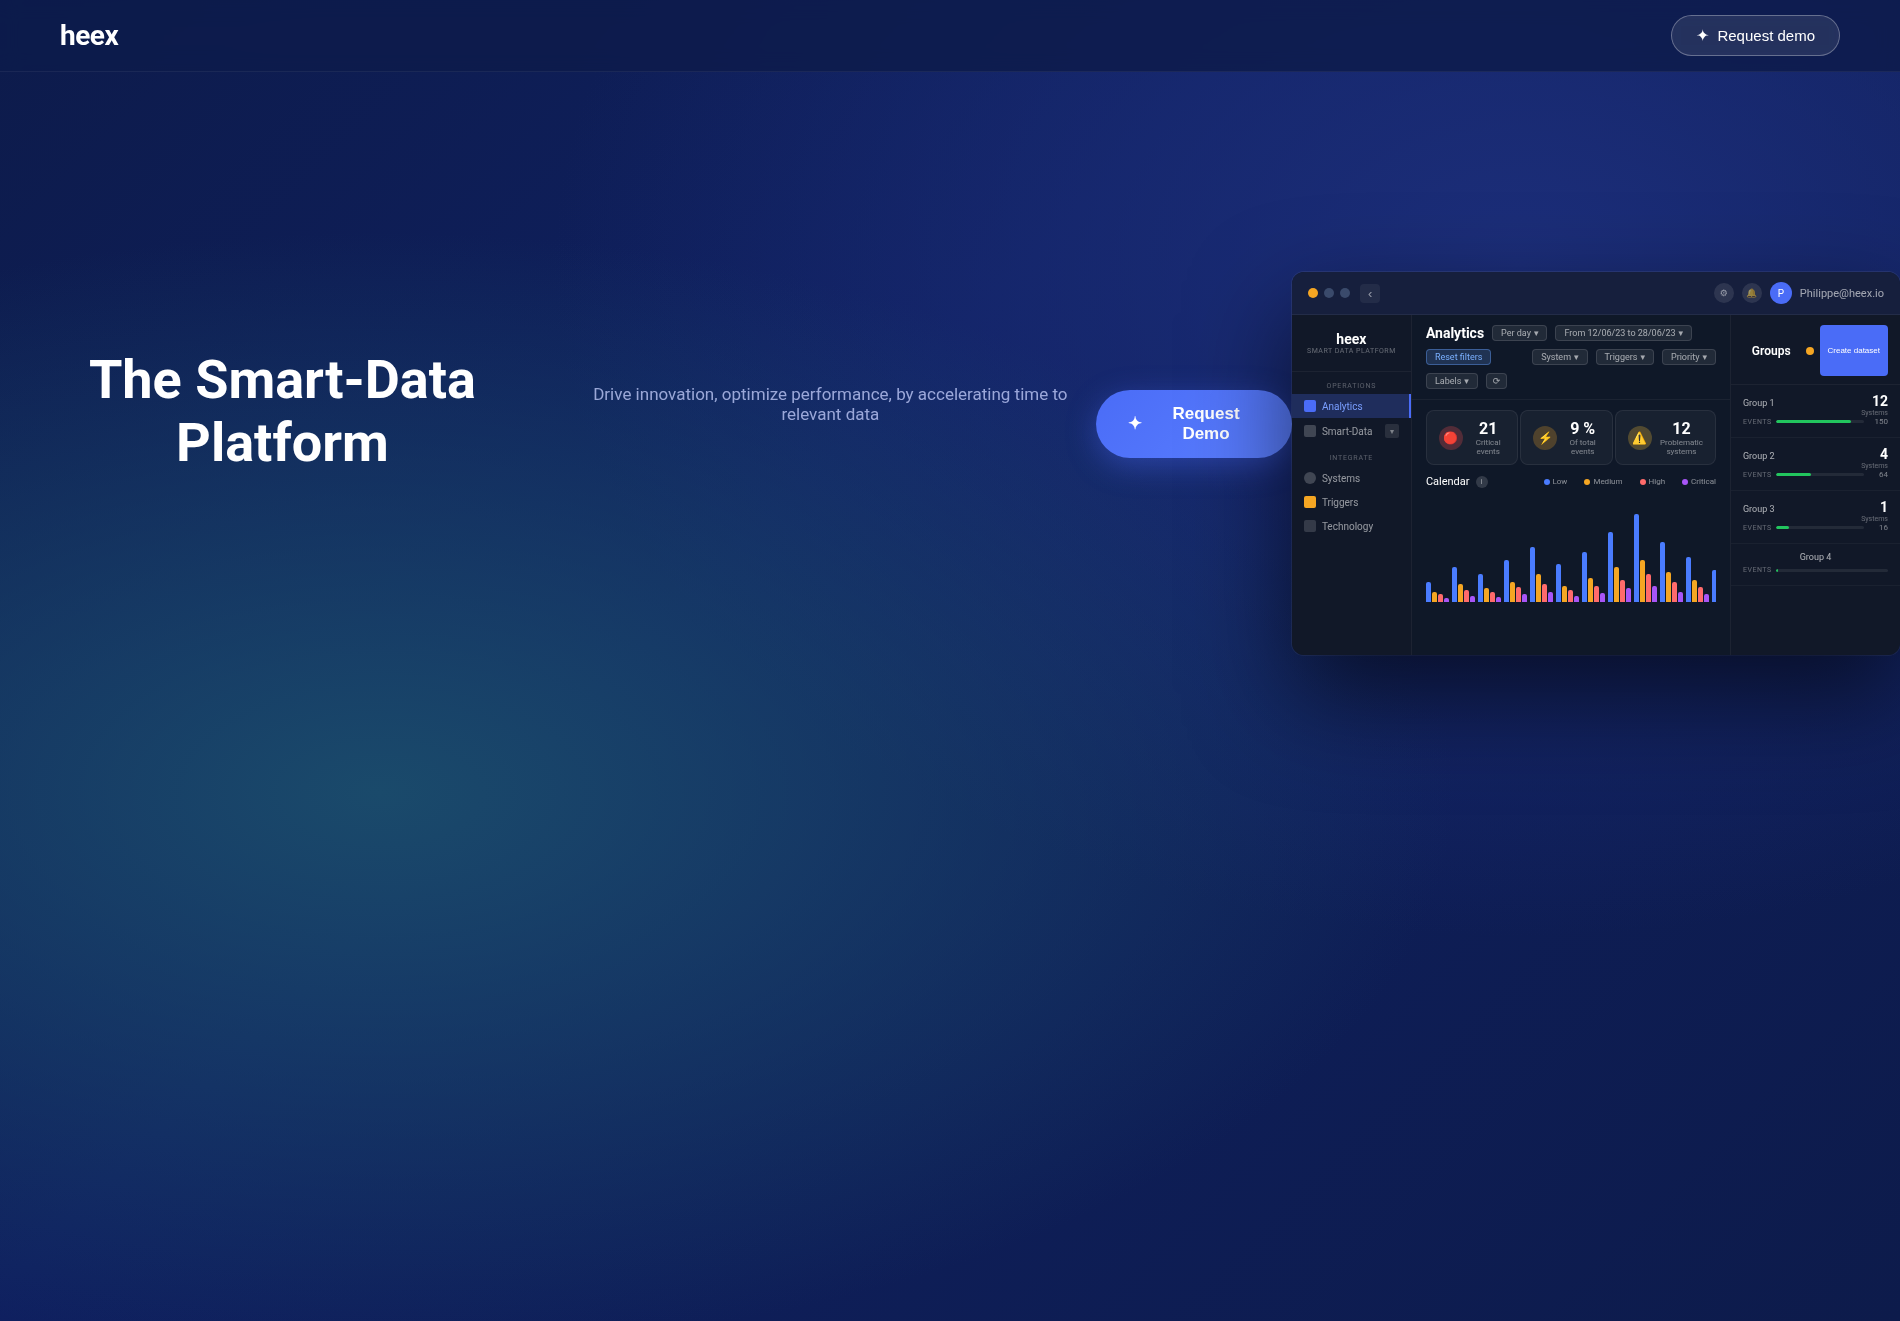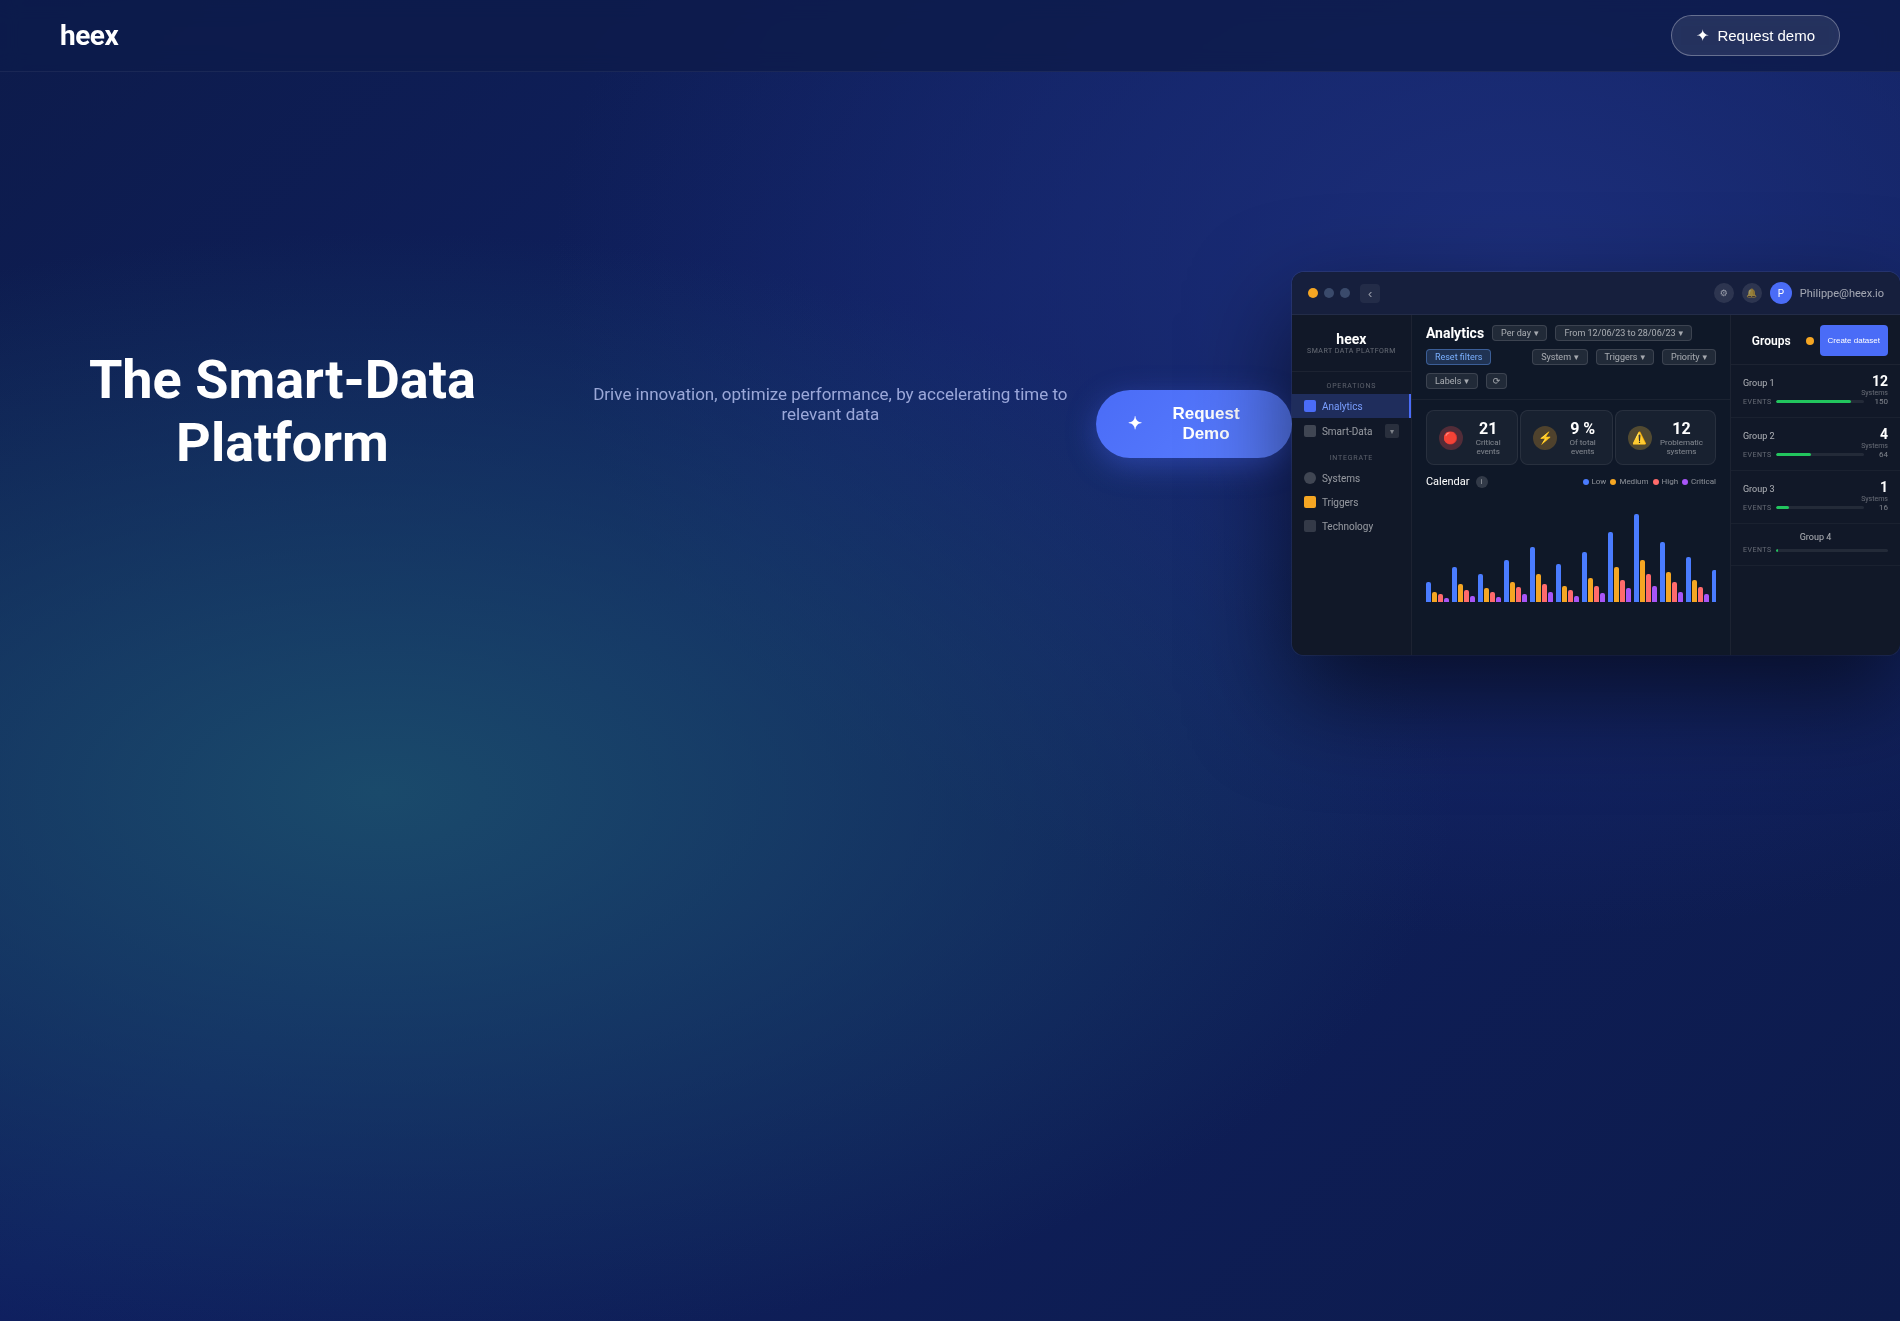--- a/index.html
+++ b/index.html
@@ -378,21 +378,21 @@
       align-items: center;
       gap: 6px;
       margin-bottom: 8px;
     }
 
     .db-cal-title {
       font-size: 11px; font-weight: 400; color: #fff;
     }
 
     .db-cal-legend {
-      display: flex; gap: 4px; margin-left: auto;
+      display: flex; gap: 17px; margin-left: auto;
     }
 
     .db-legend-item {
       display: flex; align-items: center; gap: 3px;
       font-size: 8px; color: rgba(255,255,255,0.5);
     }
 
     .db-legend-dot {
       width: 6px; height: 6px; border-radius: 50%;
     }
@@ -450,21 +450,21 @@
       font-size: 12px; font-weight: 600; color: #fff; flex: 1;
     }
 
     .db-groups-dot {
       width: 8px; height: 8px; border-radius: 50%; background: #f5a623;
     }
 
     .db-create-btn {
       background: #4a6cf7;
       color: white; font-size: 8px;
-      padding: 11px 8px; border-radius: 4px; cursor: pointer;
+      padding: 21px 8px; border-radius: 4px; cursor: pointer;
       border: none;
     }
 
     .db-group-item {
       padding: 8px 12px;
       border-bottom: 1px solid rgba(255,255,255,0.04);
     }
 
     .db-group-name {
       font-size: 9px; color: rgba(255,255,255,0.65); margin-bottom: 4px;

